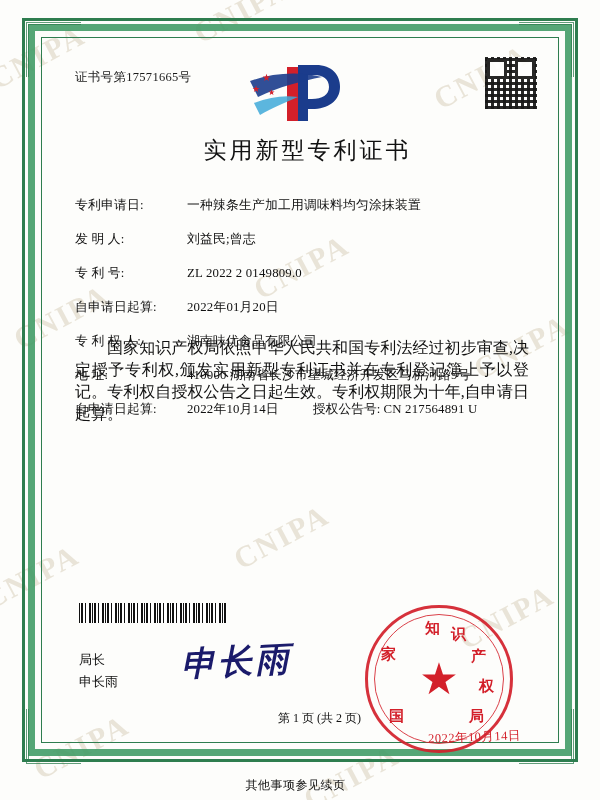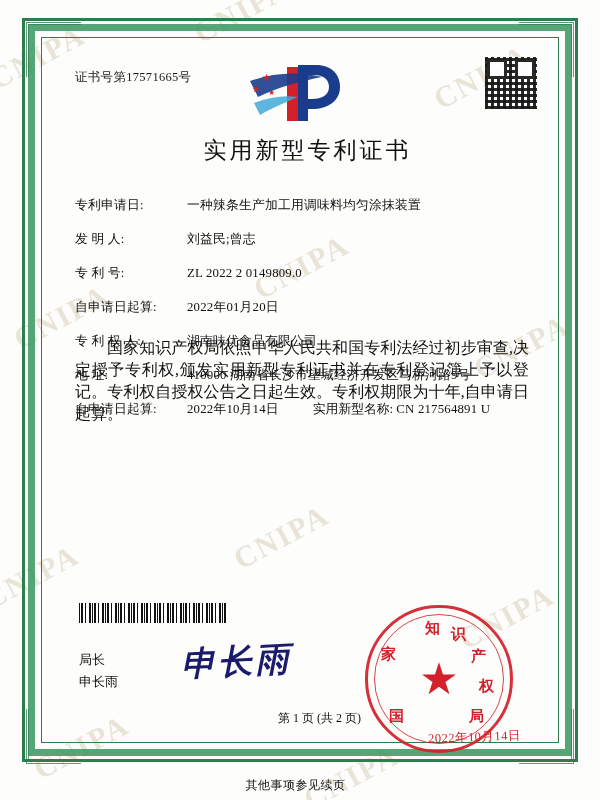--- a/index.html
+++ b/index.html
@@ -318,21 +318,21 @@
       <div class="field">
         <span class="flabel">自申请日起算:</span><span class="fvalue">2022年01月20日</span>
       </div>
       <div class="field">
         <span class="flabel">专 利 权 人:</span><span class="fvalue">湖南味优食品有限公司</span>
       </div>
       <div class="field">
         <span class="flabel">地 址:</span><span class="fvalue">410000 湖南省长沙市望城经济开发区马桥河路9号</span>
       </div>
       <div class="field split">
-        <span class="flabel">自申请日起算:</span><span class="fvalue">2022年10月14日</span><span class="fvalue2-label">实用新型名称:</span> <span class="fvalue">CN 217564891 U</span>
+        <span class="flabel">自申请日起算:</span><span class="fvalue">2022年10月14日</span><span class="fvalue2-label">授权公告号:</span> <span class="fvalue">CN 217564891 U</span>
       </div>
     </div>
 
     <div class="body-text">
       <p>国家知识产权局依照中华人民共和国专利法经过初步审查,决定授予专利权,颁发实用新型专利证书并在专利登记簿上予以登记。专利权自授权公告之日起生效。专利权期限为十年,自申请日起算。</p>
     </div>
 
     <div class="barcode"></div>
 
     <div class="sig-block">

